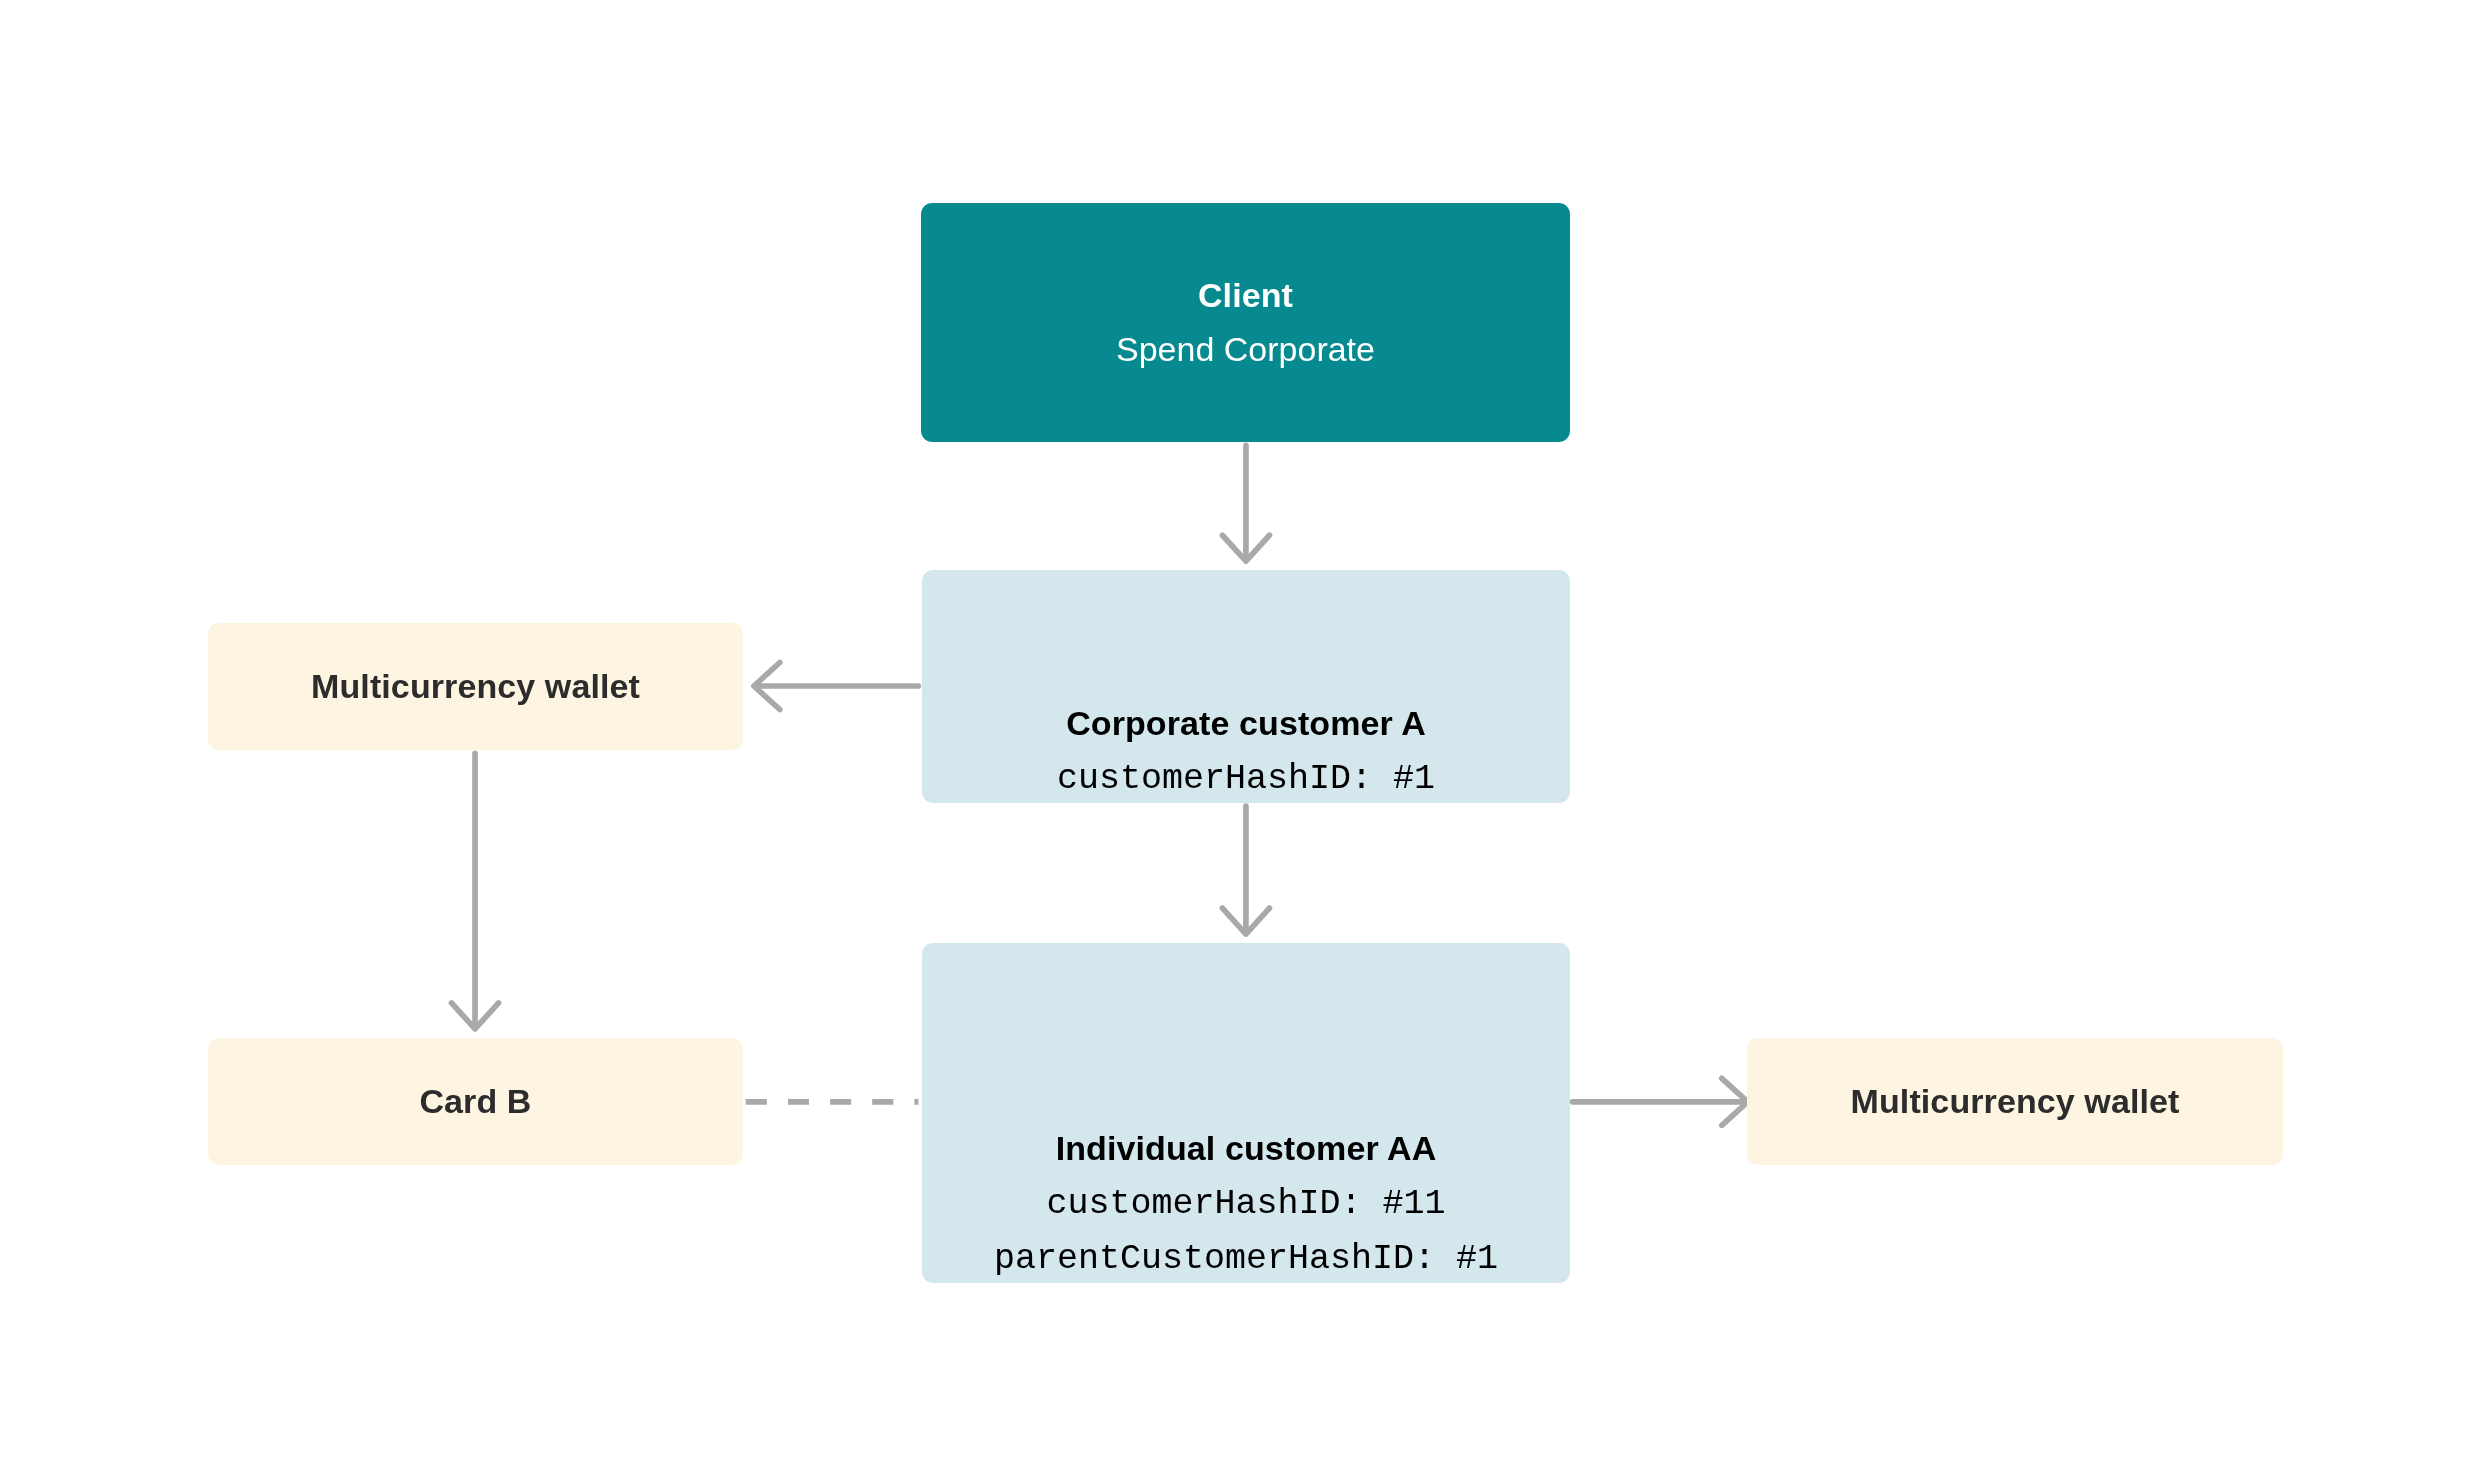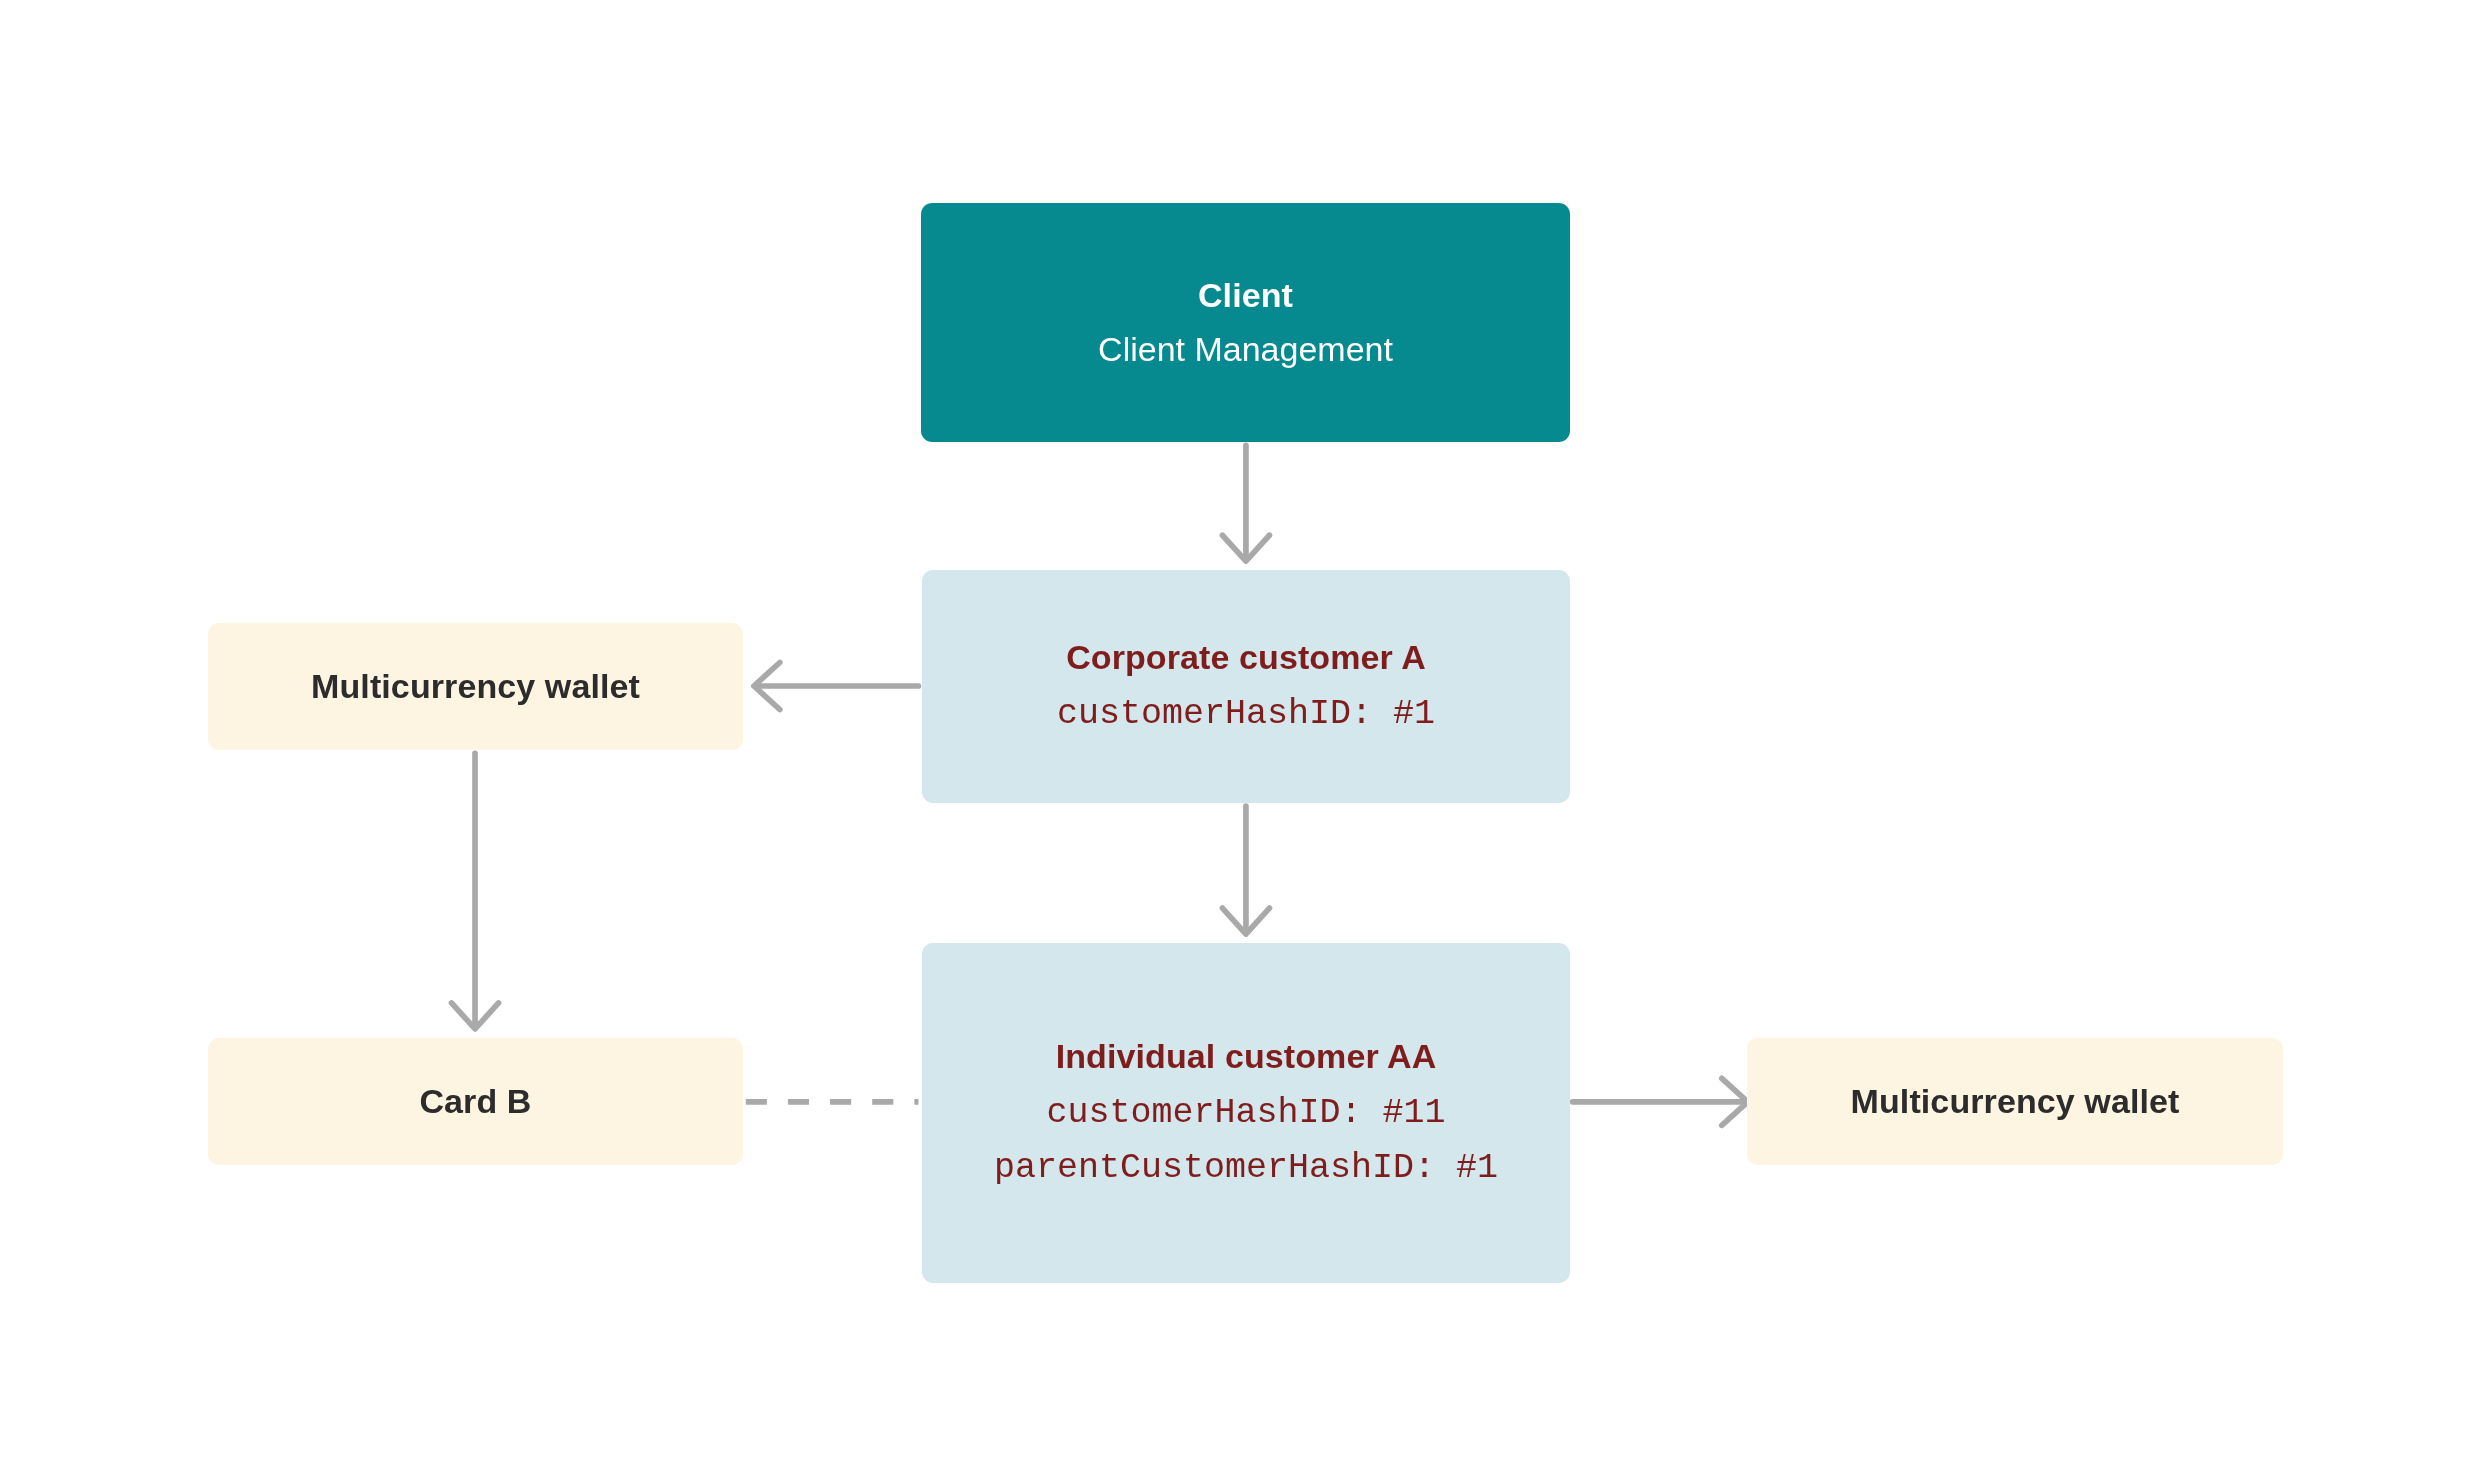--- a/index.html
+++ b/index.html
@@ -58,21 +58,22 @@
     height: 239px;
     background: #06898f;
     color: #ffffff;
   }
   #node-client .title { font-size: 34px; margin-bottom: 8px; }
   #node-client .sub   { font-size: 34px; }
 
   
   .node.customer {
     background: #d3e7ed;
-    color: #7f1d1d;
+    color: #000000;
+    justify-content: flex-end;
   }
   #node-corporate {
     left: 922px;
     top: 570px;
     width: 648px;
     height: 233px;
   }
   #node-individual {
     left: 922px;
     top: 943px;
@@ -140,21 +141,21 @@
     </g>
 
     <g>
       <line x1="1940" y1="1359" x2="2150" y2="1359" stroke="#a9a9a9" stroke-width="7" stroke-linecap="round"></line>
       <polyline points="2124,1330 2156,1359 2124,1388" fill="none" stroke="#a9a9a9" stroke-width="7" stroke-linecap="round" stroke-linejoin="round"></polyline>
     </g>
   </svg>
 
   <div class="node" id="node-client">
     <div class="title">Client</div>
-    <div class="sub">Client Management</div>
+    <div class="sub">Spend Corporate</div>
   </div>
 
   <div class="node customer" id="node-corporate">
     <div class="title">Corporate customer A</div>
     <div class="mono">customerHashID: #1</div>
   </div>
 
   <div class="node customer" id="node-individual">
     <div class="title">Individual customer AA</div>
     <div class="mono">customerHashID: #11</div>

